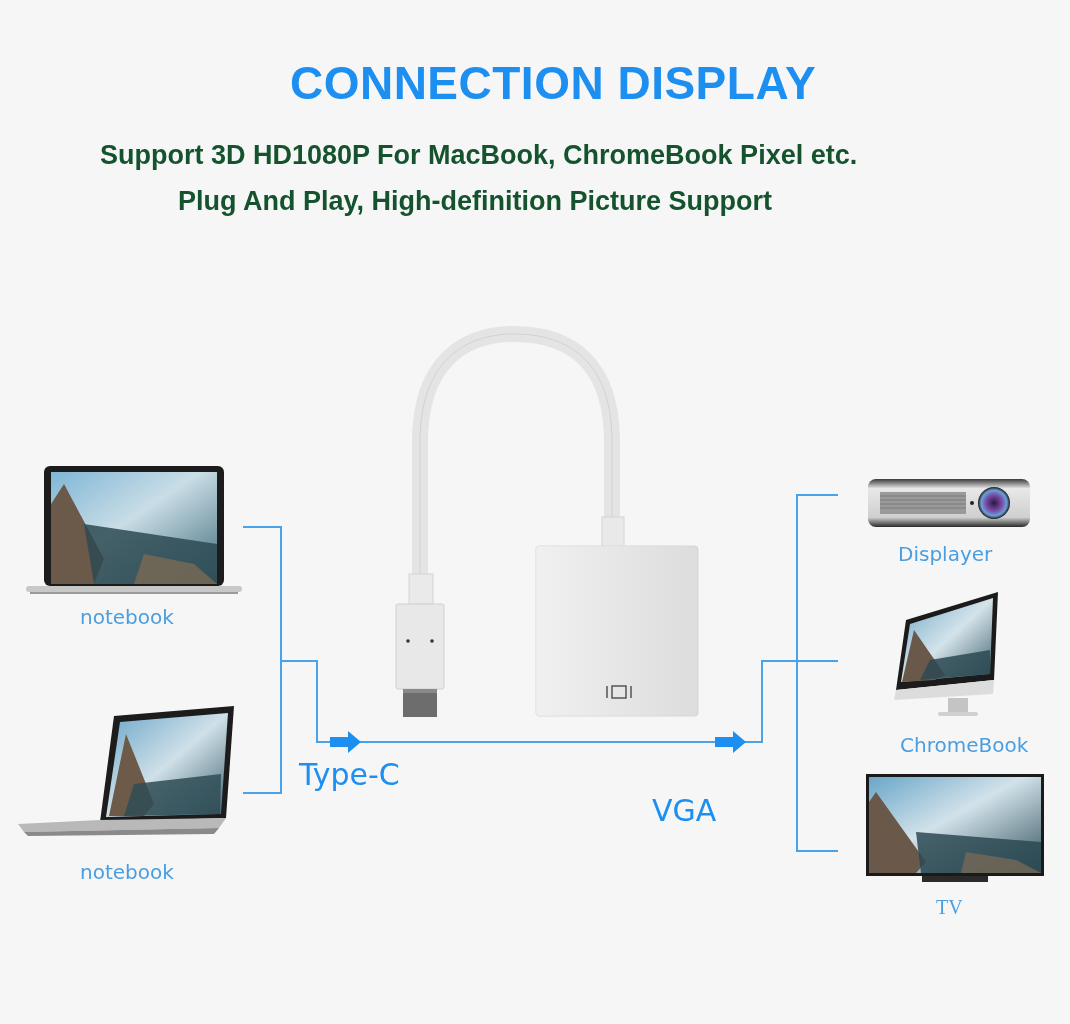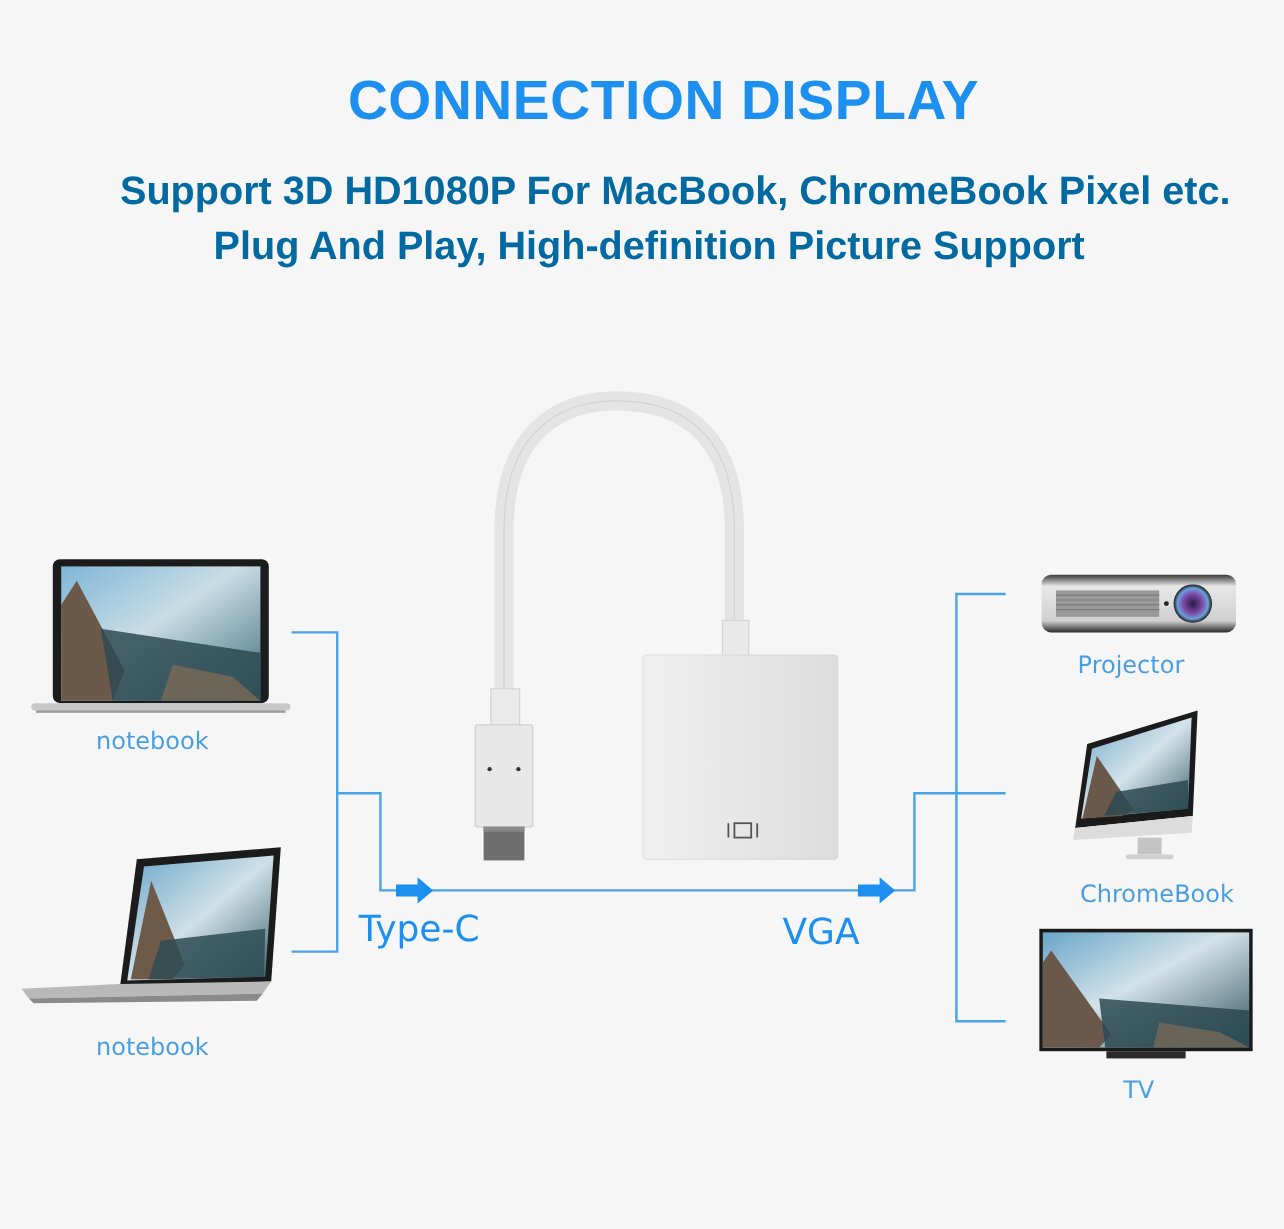--- a/index.html
+++ b/index.html
@@ -8,21 +8,21 @@
     background: #f6f6f6;
     font-family: "Liberation Sans", "DejaVu Sans", sans-serif;
     position: relative;
   }
   .title {
     position: absolute; left: 0; width: 1106px; top: 56px;
     text-align: center; font-size: 46px; font-weight: bold;
     color: #1c8ff0; letter-spacing: 0.5px;
   }
   .sub1, .sub2 {
-    position: absolute; font-size: 33px; font-weight: bold; color: #0369a1;
+    position: absolute; font-size: 27px; font-weight: bold; color: #14532d;
     white-space: nowrap;
   }
   .sub1 { left: 100px; top: 140px; }
   .sub2 { left: 178px; top: 186px; }
 
   .label {
     position: absolute; font-family: "DejaVu Sans", sans-serif;
     font-size: 20px; color: #4a9ee0; white-space: nowrap;
   }
   .big-label {
@@ -126,21 +126,21 @@
     <rect x="12" y="282" width="48" height="85" rx="2" fill="#e8e8e8" stroke="#d0d0d0"></rect>
     <circle cx="24" cy="319" r="1.8" fill="#333"></circle>
     <circle cx="48" cy="319" r="1.8" fill="#333"></circle>
 
     <rect x="19" y="367" width="34" height="28" fill="#6d6d6d"></rect>
     <rect x="19" y="367" width="34" height="4" fill="#8a8a8a"></rect>
   </svg>
 </div>
 
 <div class="big-label" style="left:299px;top:757px;">Type-C</div>
-<div class="big-label" style="left:652px;top:760px;">VGA</div>
+<div class="big-label" style="left:652px;top:793px;">VGA</div>
 
 <div class="device" style="left:866px;top:476px;width:166px;height:54px;">
   <svg width="166" height="54" viewBox="0 0 166 54">
     <defs>
       <linearGradient id="projbody" x1="0" y1="0" x2="0" y2="1">
         <stop offset="0" stop-color="#3a3a3a"></stop>
         <stop offset="0.2" stop-color="#e8e8e8"></stop>
         <stop offset="0.8" stop-color="#cfcfcf"></stop>
         <stop offset="1" stop-color="#2a2a2a"></stop>
       </linearGradient>
@@ -156,21 +156,21 @@
     <g stroke="#7a7a7a" stroke-width="1">
       <line x1="14" y1="20" x2="100" y2="20"></line>
         <line x1="14" y1="24" x2="100" y2="24"></line>
       <line x1="14" y1="28" x2="100" y2="28"></line>
         <line x1="14" y1="32" x2="100" y2="32"></line>
     </g>
     <circle cx="106" cy="27" r="2" fill="#222"></circle>
     <circle cx="128" cy="27" r="16" fill="url(#lens)"></circle>
   </svg>
 </div>
-<div class="label" style="left:898px;top:542px;">Projector</div>
+<div class="label" style="left:898px;top:542px;">Displayer</div>
 
 <div class="device" style="left:890px;top:590px;width:112px;height:130px;">
   <svg width="112" height="130" viewBox="0 0 112 130">
     <defs>
       <linearGradient id="sky3" x1="0" y1="0" x2="1" y2="1">
         <stop offset="0" stop-color="#6ea8c8"></stop>
         <stop offset="0.5" stop-color="#d4e3ea"></stop>
         <stop offset="1" stop-color="#385b66"></stop>
       </linearGradient>
     </defs>
@@ -195,13 +195,13 @@
       </linearGradient>
     </defs>
     <rect x="0" y="2" width="178" height="102" fill="#1a1a1a"></rect>
     <rect x="3" y="5" width="172" height="96" fill="url(#sky4)"></rect>
     <path d="M10,20 L60,90 L50,101 L3,101 L3,30 Z" fill="#6a584a"></path>
     <path d="M50,60 L175,70 L175,101 L55,101 Z" fill="#2c4952" opacity="0.85"></path>
     <path d="M100,80 L150,88 L175,101 L95,101 Z" fill="#7a6a55" opacity="0.75"></path>
     <rect x="56" y="104" width="66" height="6" fill="#2a2a2a"></rect>
   </svg>
 </div>
-<div class="label" style="left:936px;top:896px;">TV</div>
+<div class="label" style="left:936px;top:896px;font-family:Liberation Serif, serif;">TV</div>
 
 </body></html>

